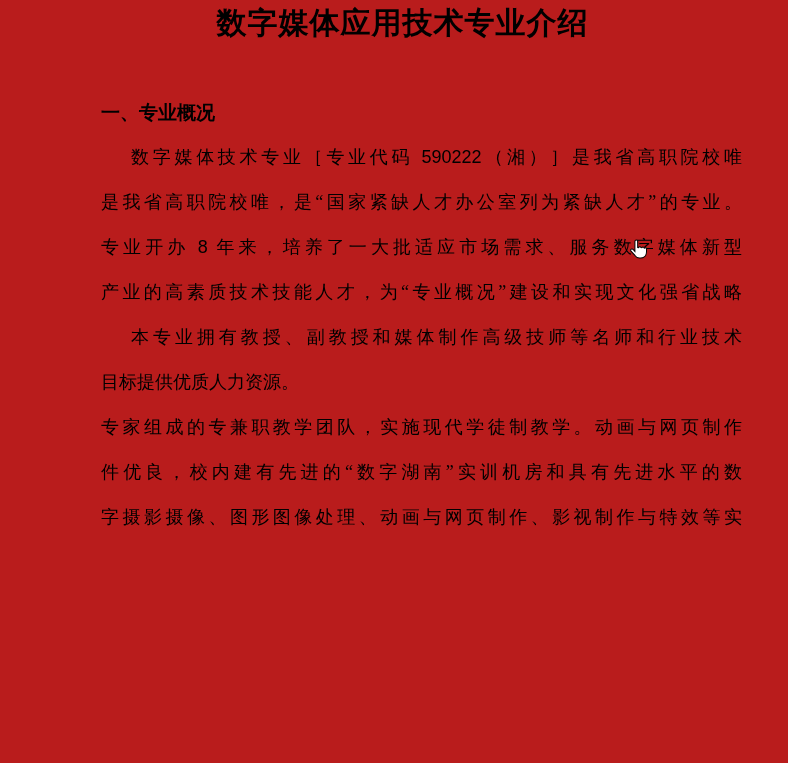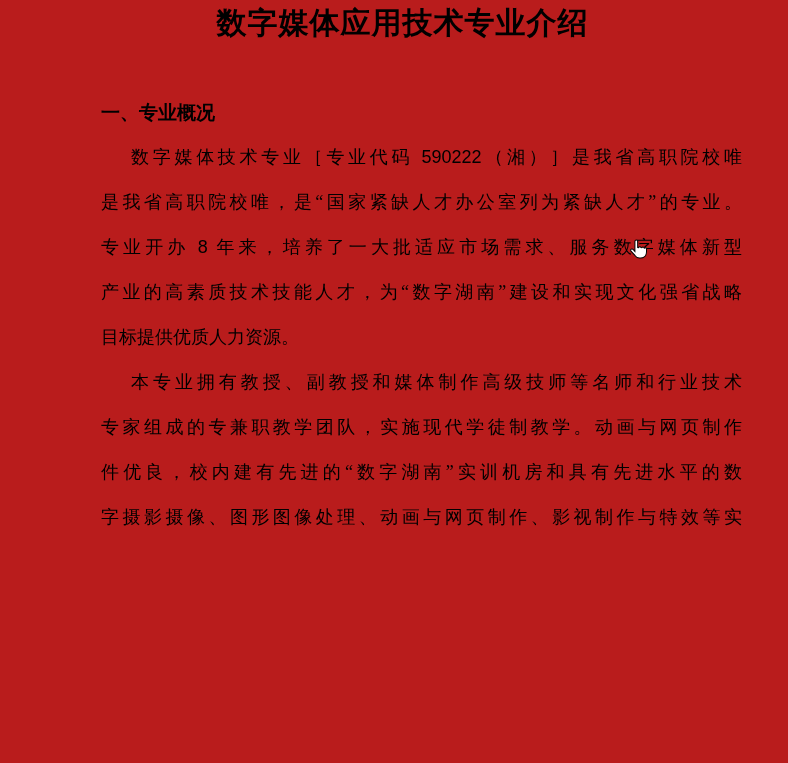--- a/index.html
+++ b/index.html
@@ -69,24 +69,24 @@
 
   <h1 class="doc-title">数字媒体应用技术专业介绍</h1>
 
   <div class="content">
 
     <h2 class="section-heading">一、专业概况</h2>
 
     <p class="doc-line indent full">数字媒体技术专业［专业代码 <span class="latin">590222</span>（湘）］是我省高职院校唯</p>
     <p class="doc-line full">是我省高职院校唯，是“国家紧缺人才办公室列为紧缺人才”的专业。</p>
     <p class="doc-line full">专业开办 <span class="latin">8</span> 年来，培养了一大批适应市场需求、服务数字媒体新型</p>
-    <p class="doc-line full">产业的高素质技术技能人才，为“数字湖南”建设和实现文化强省战略</p>
+    <p class="doc-line full">产业的高素质技术技能人才，为“专业概况”建设和实现文化强省战略</p>
+    <p class="doc-line indent full">本专业拥有教授、副教授和媒体制作高级技师等名师和行业技术</p>
+
     <p class="doc-line">目标提供优质人力资源。</p>
-
-    <p class="doc-line indent full">本专业拥有教授、副教授和媒体制作高级技师等名师和行业技术</p>
     <p class="doc-line full">专家组成的专兼职教学团队，实施现代学徒制教学。动画与网页制作</p>
     <p class="doc-line full">件优良，校内建有先进的“数字湖南”实训机房和具有先进水平的数</p>
     <p class="doc-line full">字摄影摄像、图形图像处理、动画与网页制作、影视制作与特效等实</p>
 
   </div>
 
   <svg class="cursor" width="17" height="21" viewBox="0 0 27 32">
     <path d="M10 1 a2.2 2.2 0 0 1 2.2 2.2 V13 l1.4 .15 c.2 -1 1.1 -1.6 2 -1.6 .9 0 1.7 .55 2 1.4 l1.1 .1 c.35 -.65 1.05 -1.1 1.8 -1.1 1.05 0 1.95 .8 2.1 1.85 l.4 .05 c.35 -.4 .85 -.65 1.4 -.65 1 0 1.8 .8 1.8 1.8 V20 c0 5.5 -4 9.5 -9.5 9.5 h-1.6 c-3.2 0 -5.6 -1.5 -7.3 -4.1 L1.6 18.6 c-.8 -.95 -.65 -2.35 .3 -3.1 .95 -.75 2.3 -.6 3.05 .35 L7.8 19 V3.2 A2.2 2.2 0 0 1 10 1 Z" fill="#ffffff" stroke="#000000" stroke-width="1.6"></path>
   </svg>
 

